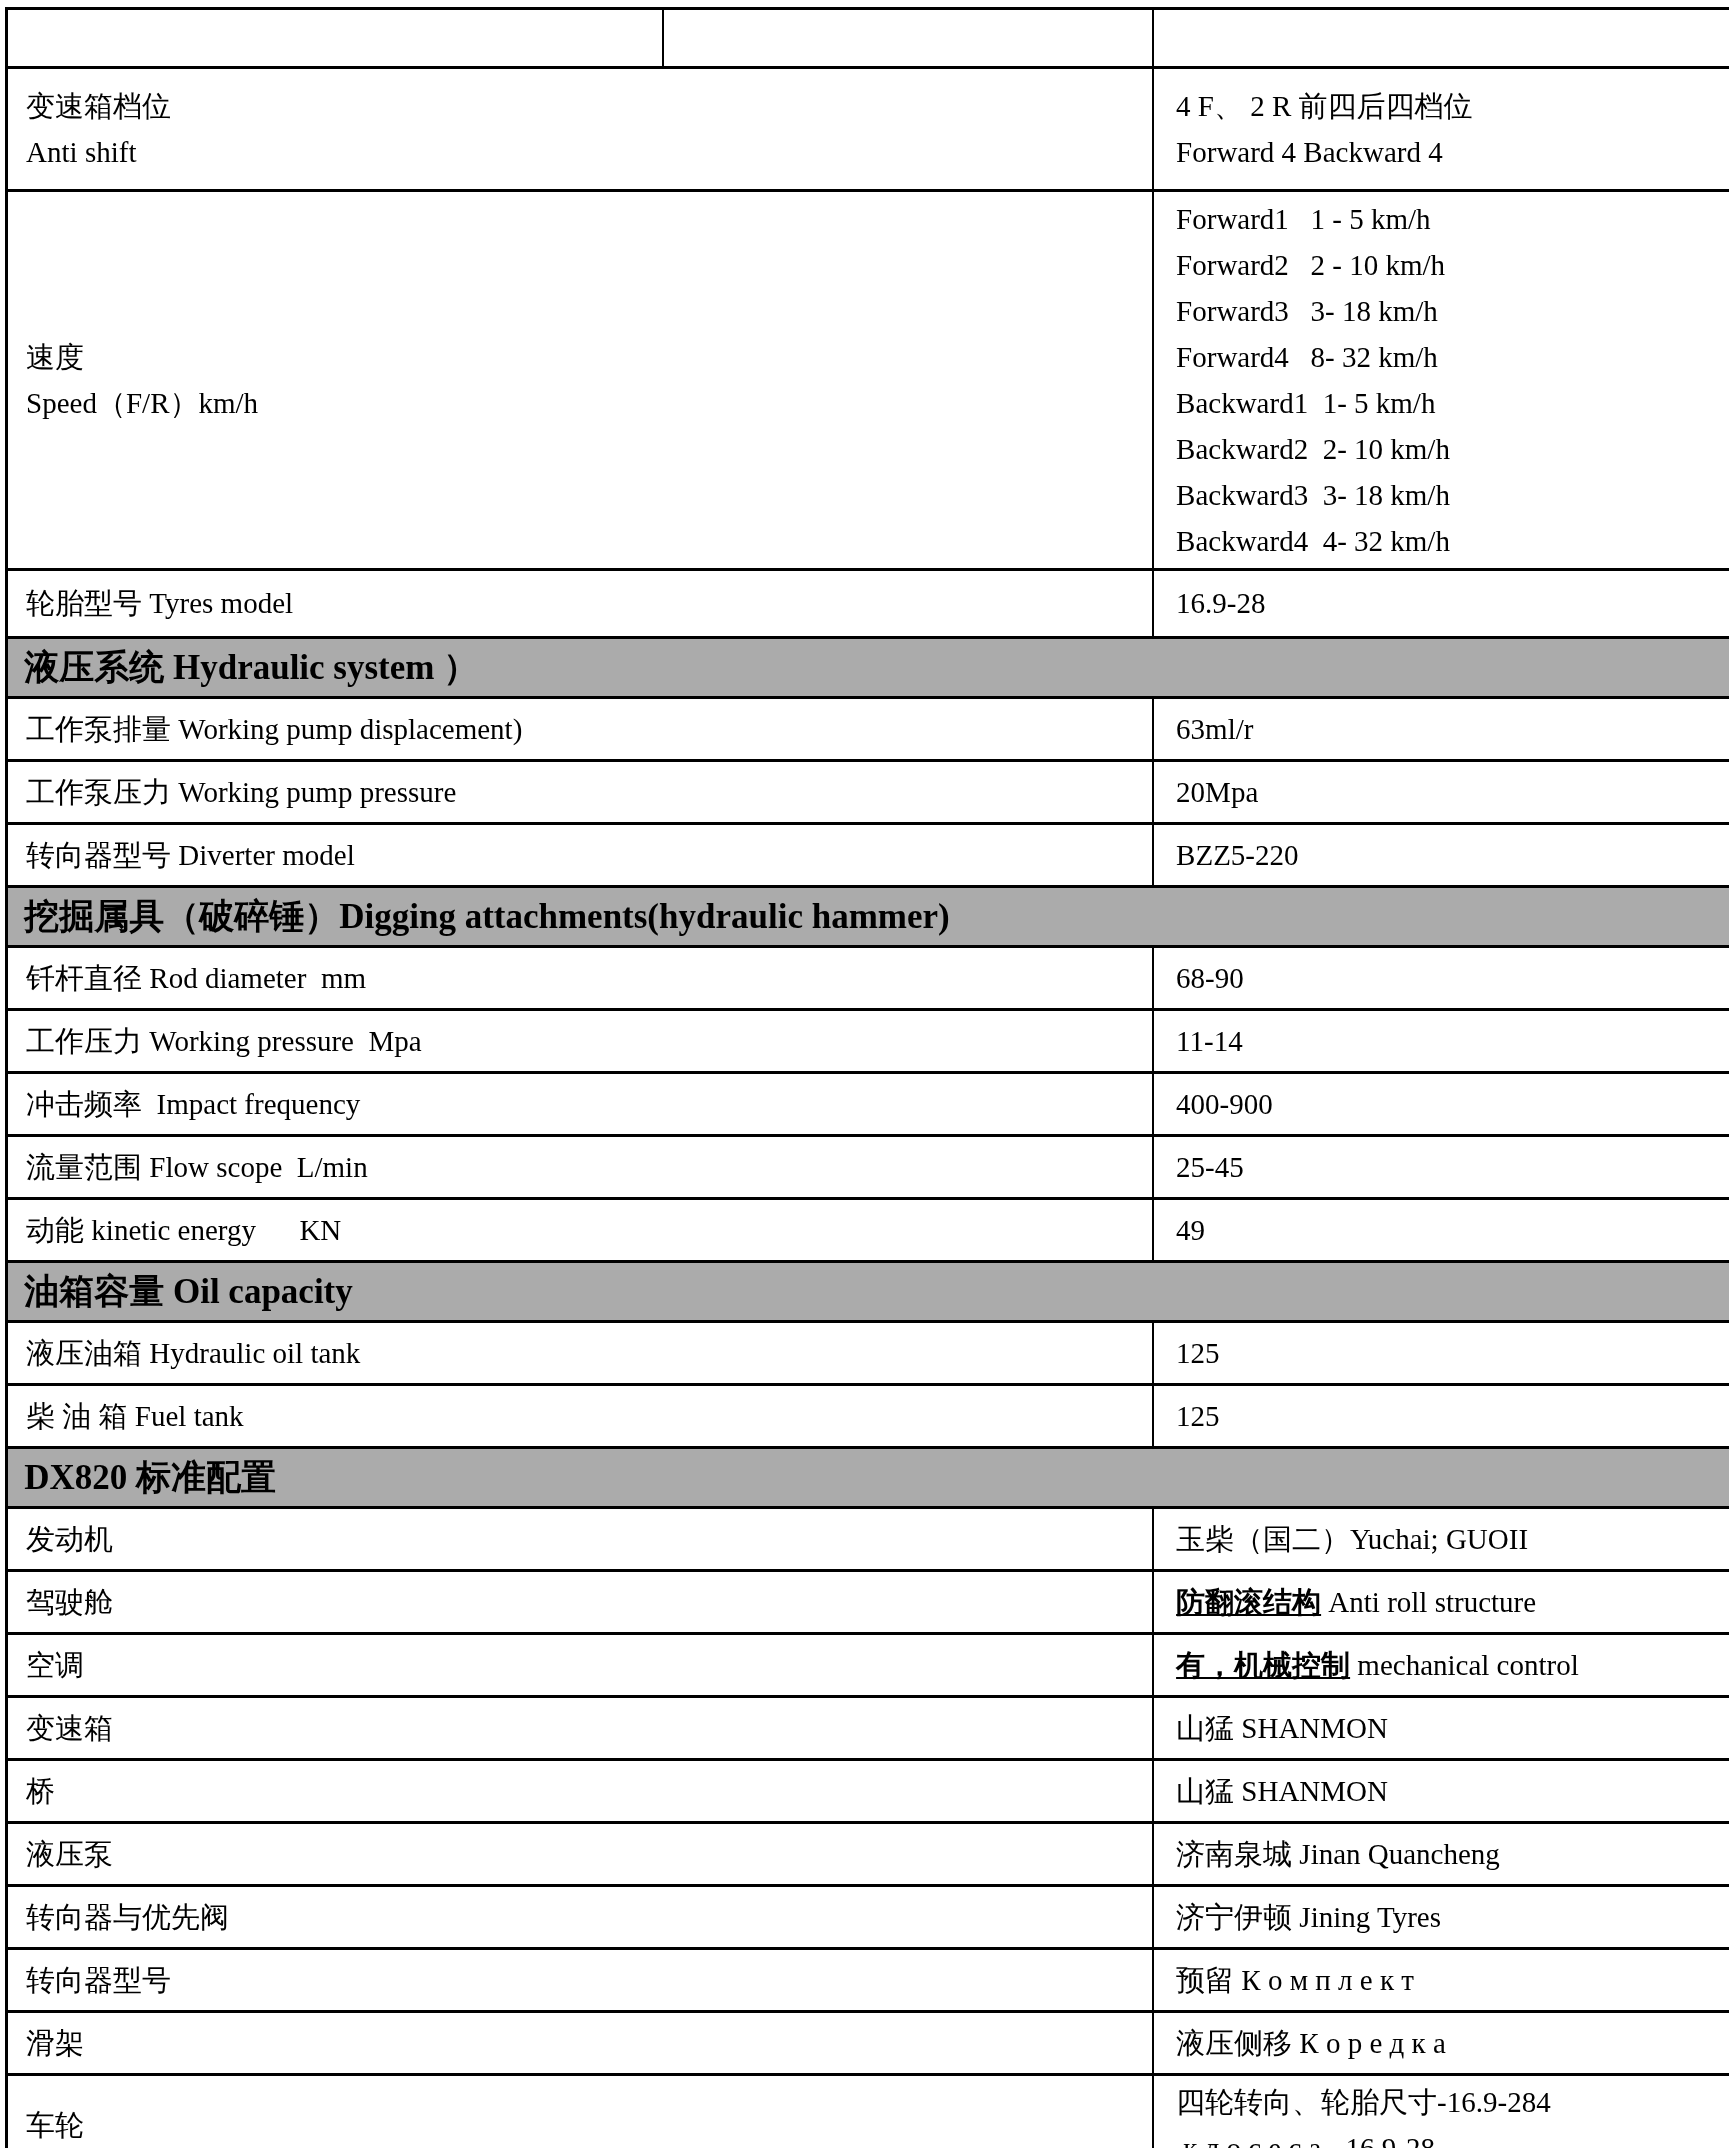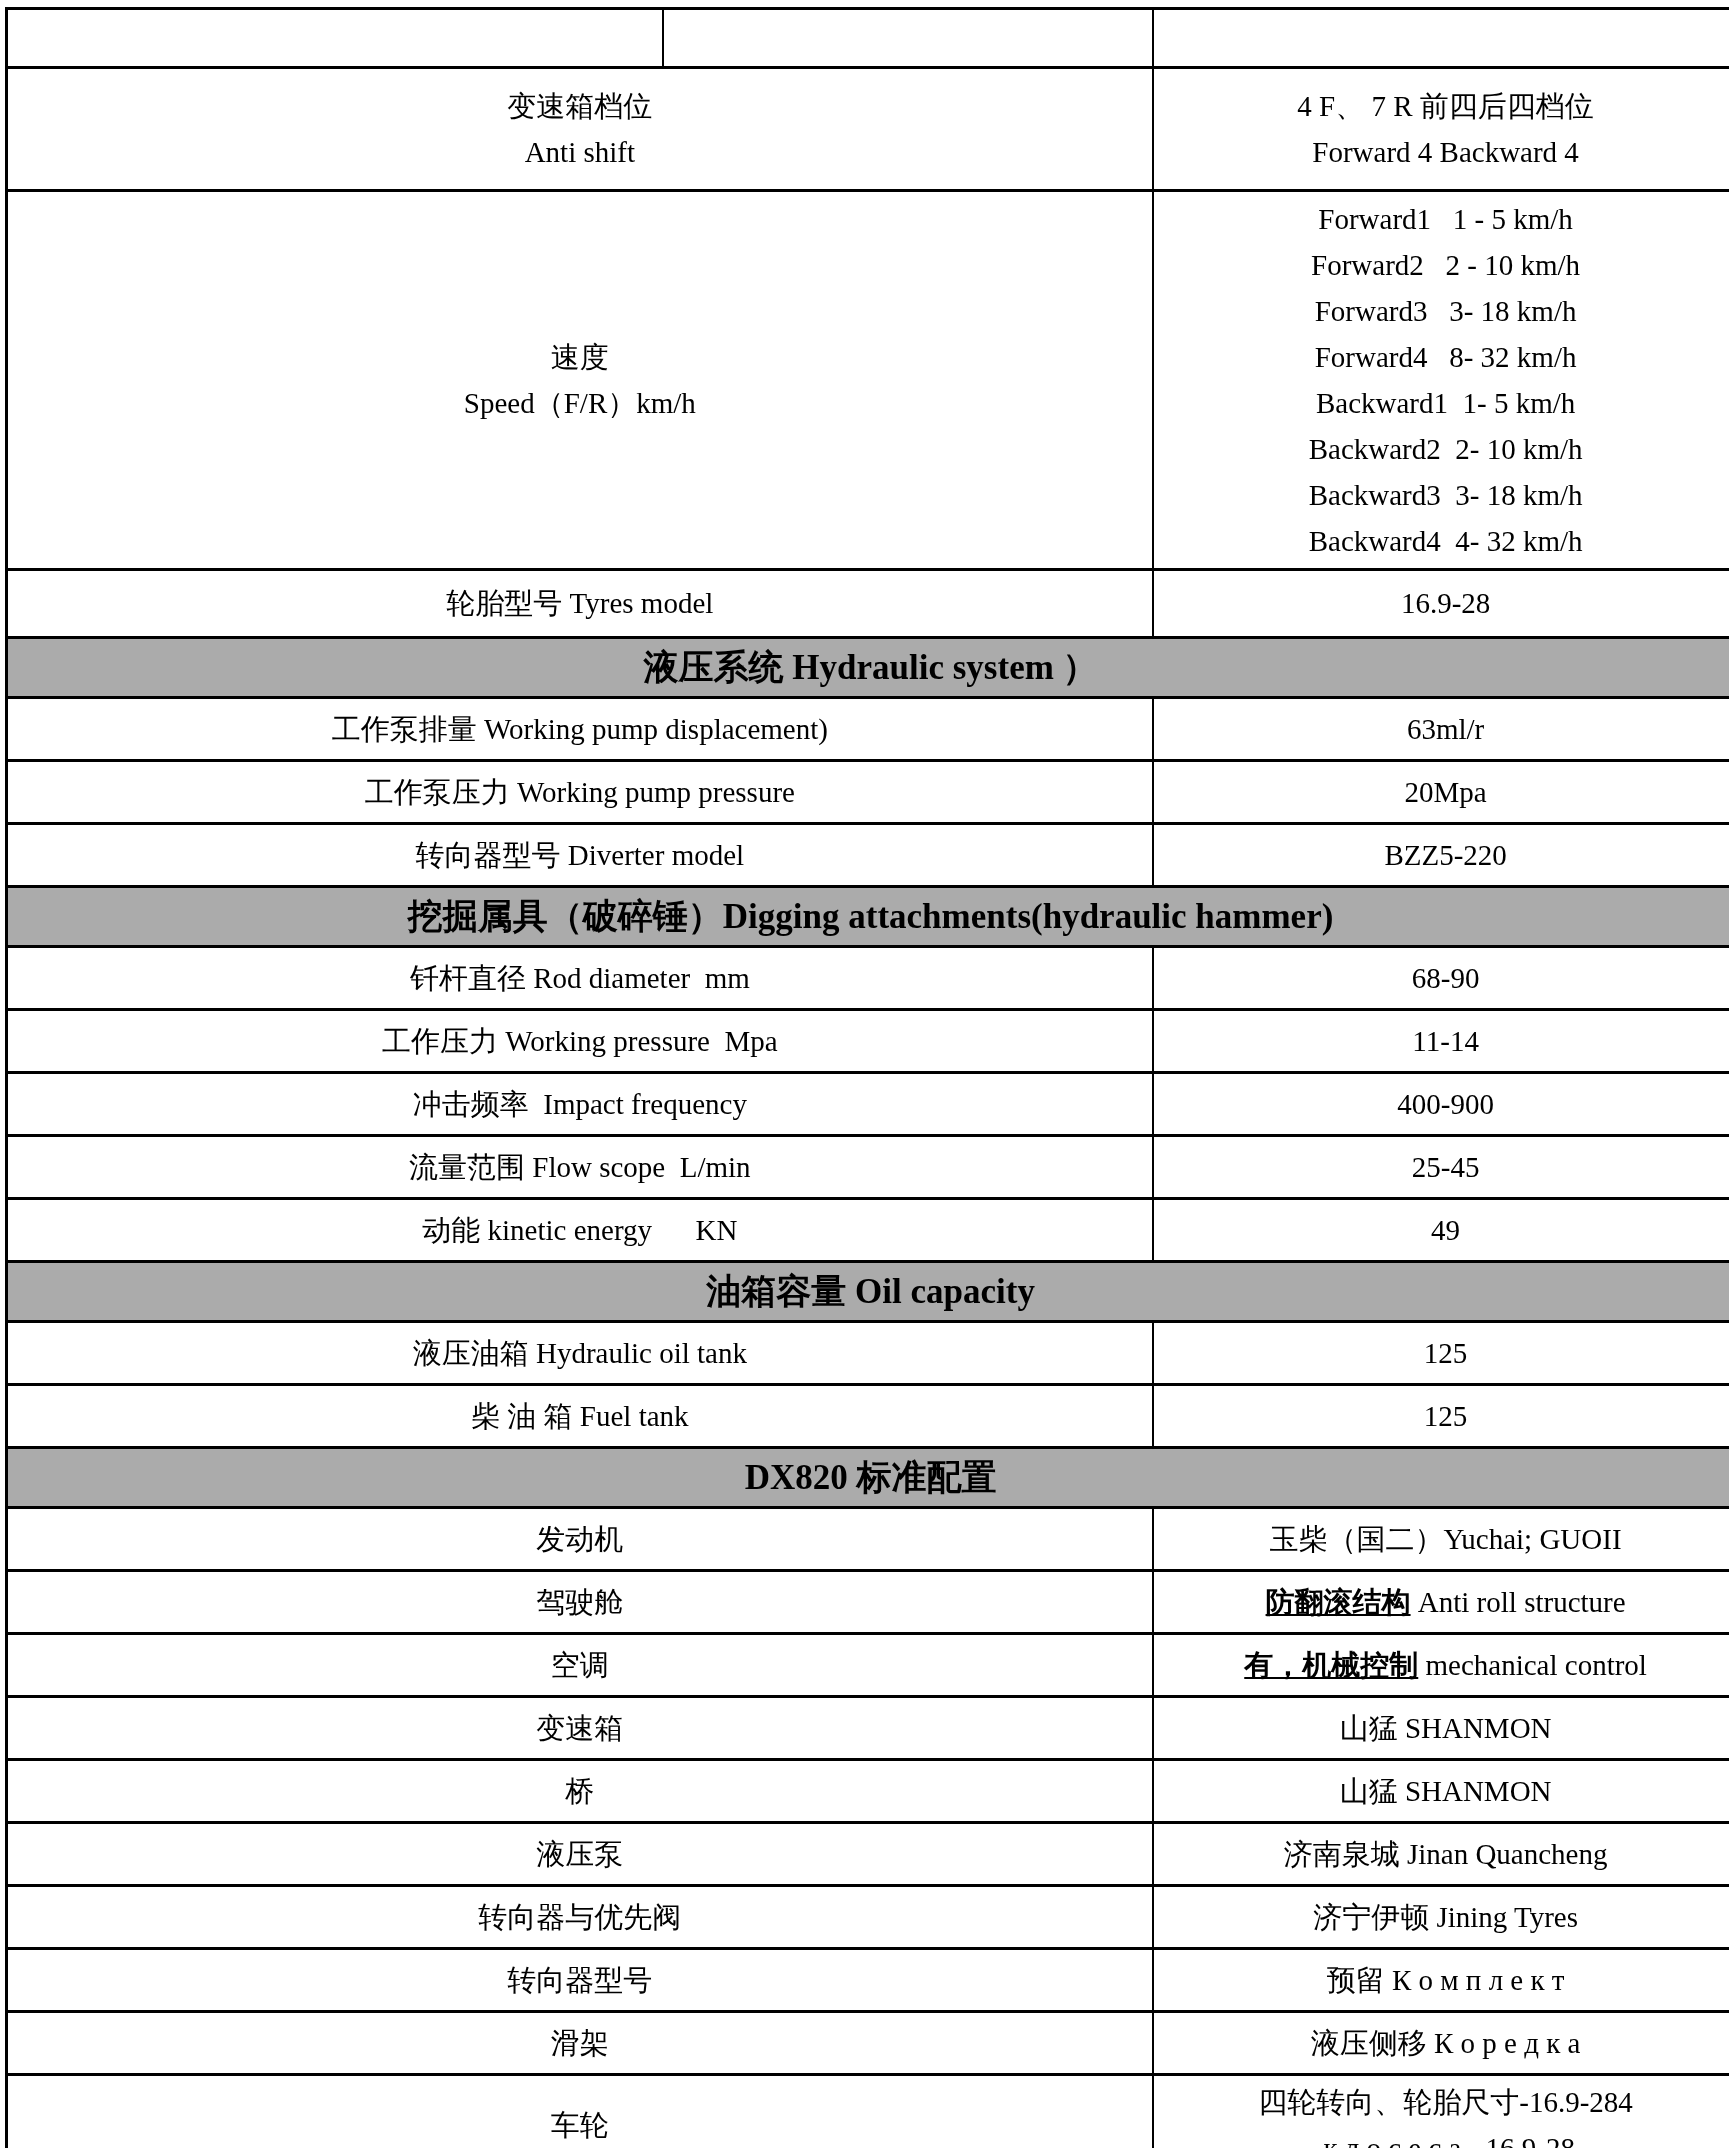--- a/index.html
+++ b/index.html
@@ -25,21 +25,20 @@
   }
   td{
     border:2.8px solid var(--border);
     border-top-width:3.7px;
     border-bottom-width:3.7px;
     vertical-align:middle;
     color:var(--text);
     font-family:"Liberation Serif","DejaVu Serif",serif;
     box-sizing:border-box;
     overflow:hidden;
-    text-align:center;
   }
   .cell{
     font-size:29px;
     line-height:46px;
     padding:3.7px 18.5px;
     white-space:pre-wrap;
   }
   .c-section{
     background:var(--section-bg);
     font-weight:700;
@@ -66,21 +65,21 @@
       <col style="width:582px">
     </colgroup>
     <tbody id="spec-tbody">
         <tr style="height: 59px;">
           <td class="cell c-blank"></td>
           <td class="cell c-blank"></td>
           <td class="cell c-blank"></td>
         </tr>
         <tr style="height: 123px;">
           <td colspan="2" class="cell c-label"><div class="line">变速箱档位</div><div class="line">Anti shift</div></td>
-          <td class="cell c-value"><div class="line">4 F、 7 R 前四后四档位</div><div class="line">Forward 4 Backward 4</div></td>
+          <td class="cell c-value"><div class="line">4 F、 2 R 前四后四档位</div><div class="line">Forward 4 Backward 4</div></td>
         </tr>
         <tr style="height: 376px;">
           <td colspan="2" class="cell c-label"><div class="line">速度</div><div class="line">Speed（F/R）km/h</div></td>
           <td class="cell c-value"><div class="line">Forward1   1 - 5 km/h</div><div class="line">Forward2   2 - 10 km/h</div><div class="line">Forward3   3- 18 km/h</div><div class="line">Forward4   8- 32 km/h</div><div class="line">Backward1  1- 5 km/h</div><div class="line">Backward2  2- 10 km/h</div><div class="line">Backward3  3- 18 km/h</div><div class="line">Backward4  4- 32 km/h</div></td>
         </tr>
         <tr style="height: 68px;">
           <td colspan="2" class="cell c-label"><div class="line">轮胎型号 Tyres model</div></td>
           <td class="cell c-value"><div class="line">16.9-28</div></td>
         </tr>
         <tr style="height: 60px;">

